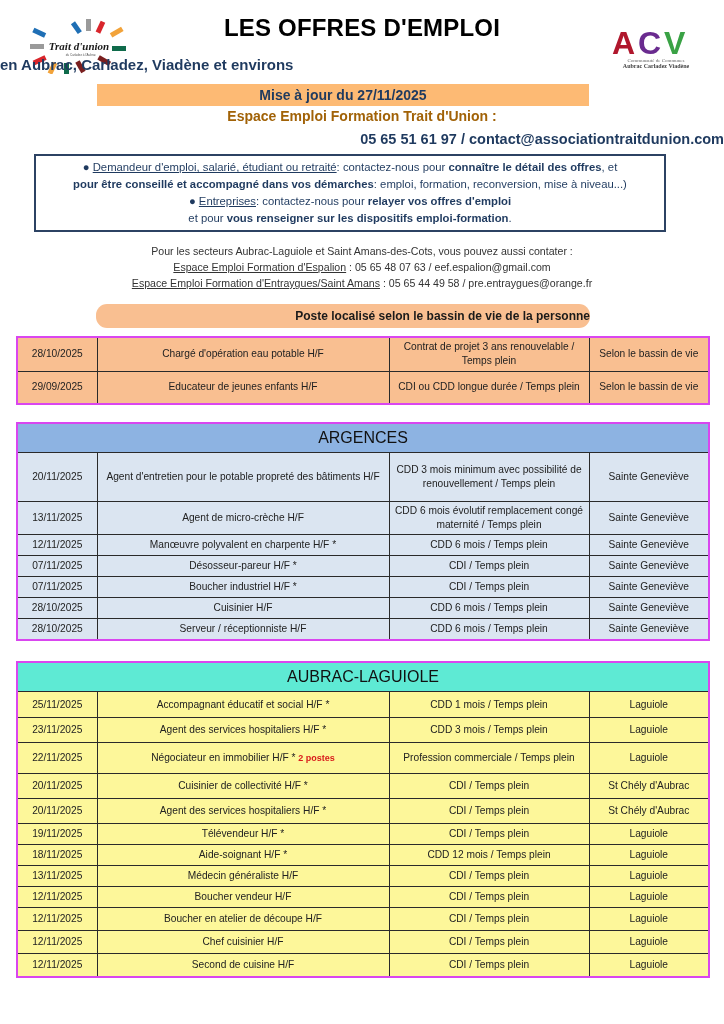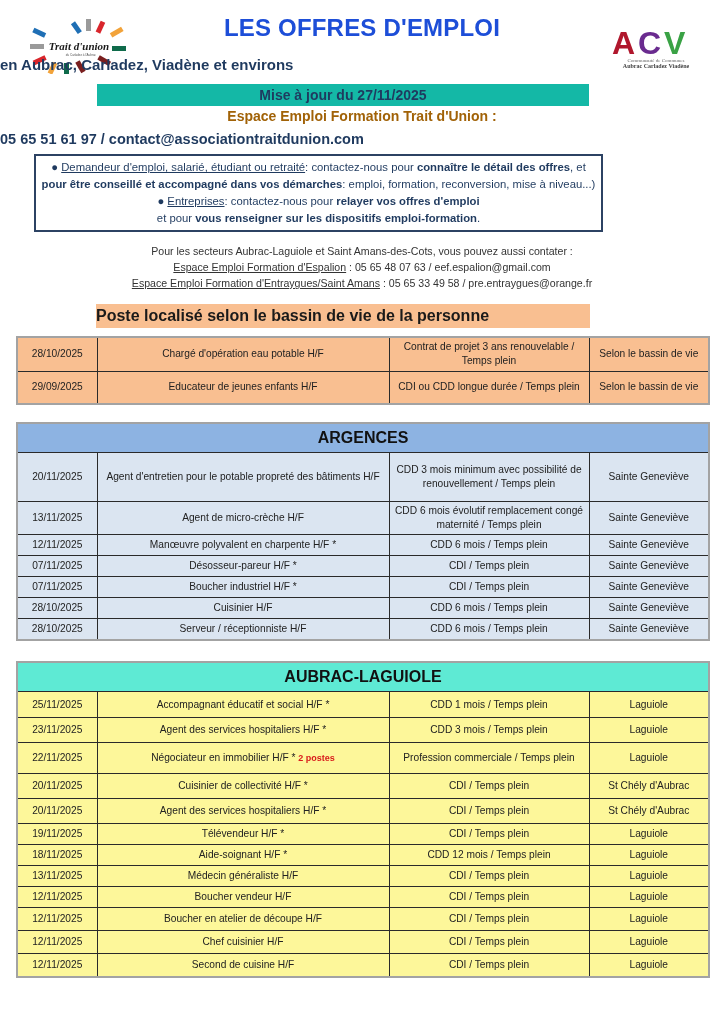--- a/index.html
+++ b/index.html
@@ -1,52 +1,52 @@
 <!DOCTYPE html>
 <html><head>
 <meta charset="utf-8">
 <style>
   html, body { margin: 0; padding: 0; background: #ffffff; }
   body { width: 724px; height: 1024px; position: relative; overflow: hidden;
          font-family: "Liberation Sans", sans-serif; color: #1f2d3d; }
   .abs { position: absolute; }
-  .title { left: 0; width: 724px; top: 14px; text-align: center; font-size: 24px; font-weight: bold; color: #1d4ed8; letter-spacing: 0.2px; }
+  .title { left: 0; width: 724px; top: 14px; text-align: center; font-size: 24px; font-weight: bold; color: #000000; letter-spacing: 0.2px; }
   .subtitle { left: 0; width: 724px; top: 56px; text-align: left; font-size: 15px; font-weight: bold; color: #1f3a5f; }
-  .update { left: 97px; width: 492px; top: 84px; height: 22px; background: #14b8a6; text-align: center; font-size: 14px; font-weight: bold; color: #1f3a5f; line-height: 22px; }
+  .update { left: 97px; width: 492px; top: 84px; height: 22px; background: #fdba74; text-align: center; font-size: 14px; font-weight: bold; color: #1f3a5f; line-height: 22px; }
   .org1 { left: 0; width: 724px; top: 108px; text-align: center; font-size: 14px; font-weight: bold; color: #a16207; }
-  .org2 { left: 0; width: 724px; top: 131px; text-align: left; font-size: 14.5px; font-weight: bold; color: #1f3a5f; }
+  .org2 { left: 0; width: 724px; top: 131px; text-align: right; font-size: 14.5px; font-weight: bold; color: #1f3a5f; }
 
   .logo-left { left: 24px; top: 18px; width: 112px; height: 56px; }
   .logo-right { left: 604px; top: 22px; width: 104px; height: 56px; }
 
-  .infobox { left: 34px; top: 154px; width: 569px; height: 78px; border: 2px solid #2c4263; box-sizing: border-box;
+  .infobox { left: 34px; top: 154px; width: 632px; height: 78px; border: 2px solid #2c4263; box-sizing: border-box;
              text-align: center; font-size: 11.3px; line-height: 17px; color: #1f3a5f; padding-top: 3px; }
   .infobox b { color: #1f3a5f; }
   .infobox u { text-decoration: underline; }
 
   .contacts { left: 0; width: 724px; top: 243px; text-align: center; font-size: 10.6px; line-height: 16px; color: #333; }
   .contacts u { text-decoration: underline; }
 
-  .banner-orange { left: 96px; width: 494px; top: 304px; height: 24px; background: #f9bf91; text-align: left;
-                   font-size: 16px; font-weight: bold; color: #1a1a1a; line-height: 24px; }
+  .banner-orange { left: 96px; width: 494px; top: 304px; height: 24px; background: #f9bf91; text-align: right;
+                   font-size: 12px; font-weight: bold; color: #1a1a1a; line-height: 24px; border-radius: 11px; }
 
   table.jobs { position: absolute; border-collapse: collapse; left: 16px; width: 692px; table-layout: fixed; font-size: 10.2px; color: #222; }
   table.jobs td { border: 1.5px solid #2a2a2a; text-align: center; vertical-align: middle; padding: 0 3px; line-height: 14px; }
   table.jobs col.c1 { width: 80px; }
   table.jobs col.c2 { width: 292px; }
   table.jobs col.c3 { width: 200px; }
   table.jobs col.c4 { width: 120px; }
   .t-orange td { background: #f9bf91; }
   .t-blue td { background: #dbe5f1; }
   .t-yellow td { background: #fdf79a; }
-  .section-head td { font-size: 16px; font-weight: bold; color: #111; height: 28px; }
+  .section-head td { font-size: 16px; font-weight: normal; color: #111; height: 28px; }
   .t-blue .section-head td { background: #8db3e2; }
   .t-yellow .section-head td { background: #5eead4; }
   .red-note { color: #d81b1b; font-weight: bold; font-size: 9px; }
-  .outer { border: 2px solid #a3a3a3; }
+  .outer { border: 2px solid #d946ef; }
 </style>
 </head>
 <body>
 
 <div class="abs logo-left">
   <svg width="112" height="56" viewBox="0 0 112 56">
     <rect x="6" y="26" width="14" height="5" fill="#9a9a9a"></rect>
     <rect x="9" y="12" width="13" height="5" fill="#1f6fb5" transform="rotate(25 15 14)"></rect>
     <rect x="9" y="40" width="13" height="5" fill="#d9262c" transform="rotate(-25 15 42)"></rect>
     <rect x="26" y="44" width="5" height="12" fill="#f2a33a" transform="rotate(25 28 50)"></rect>
@@ -95,21 +95,21 @@
     <span>et pour </span><b>vous renseigner sur les dispositifs emploi-formation</b><span>.</span>
   </div>
 </div>
 
 <div class="abs contacts">
   <div>Pour les secteurs Aubrac-Laguiole et Saint Amans-des-Cots, vous pouvez aussi contater :</div>
   <div>
     <u>Espace Emploi Formation d'Espalion</u><span> : 05 65 48 07 63 / eef.espalion@gmail.com</span>
   </div>
   <div>
-    <u>Espace Emploi Formation d'Entraygues/Saint Amans</u><span> : 05 65 33 49 58 / pre.entraygues@orange.fr</span>
+    <u>Espace Emploi Formation d'Entraygues/Saint Amans</u><span> : 05 65 44 49 58 / pre.entraygues@orange.fr</span>
   </div>
 </div>
 
 <div class="abs banner-orange">Poste localisé selon le bassin de vie de la personne</div>
 
 <table class="jobs t-orange outer" style="top:336px;">
   <colgroup>
       <col class="c1">
       <col class="c2">
       <col class="c3">

